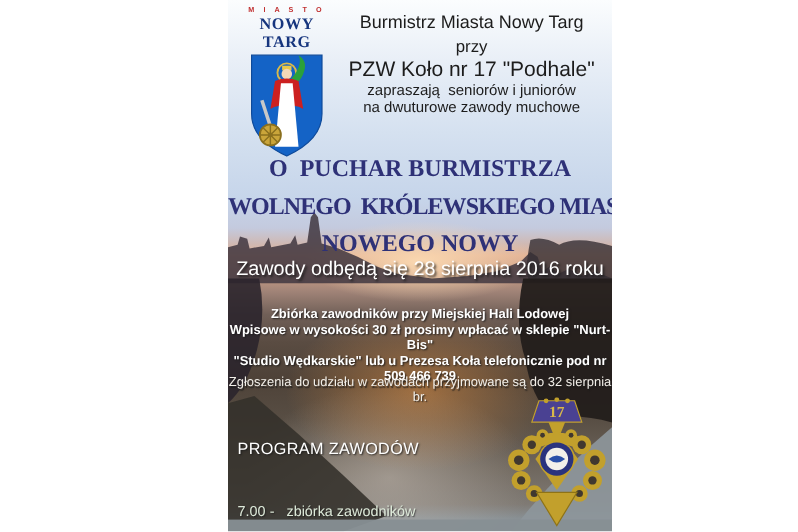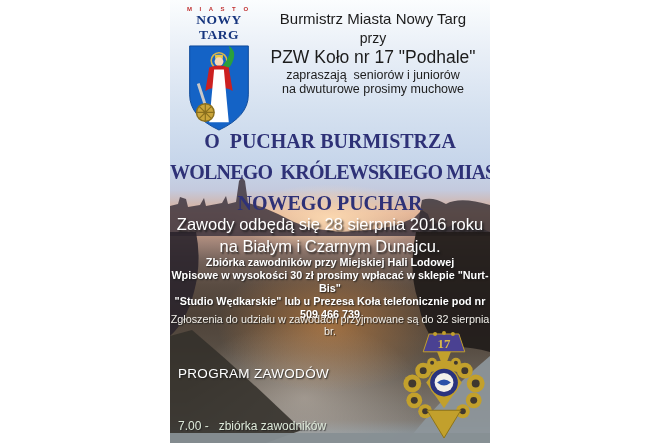--- a/index.html
+++ b/index.html
@@ -1,17 +1,17 @@
 <!DOCTYPE html>
 <html><head>
 <meta charset="utf-8">
 <style>
   html,body{margin:0;padding:0;background:#ffffff;}
   .canvas{position:relative;width:528px;height:443px;background:#ffffff;overflow:hidden;
-          font-family:"Liberation Sans",sans-serif;}
+          font-family:"Liberation Sans",sans-serif;margin-left:20px;}
   .poster{position:absolute;left:170px;top:0;width:320px;height:443px;overflow:hidden;
     background:
       radial-gradient(ellipse 130px 45px at 50% 218px, rgba(252,218,178,0.95), rgba(252,218,178,0) 75%),
       radial-gradient(ellipse 150px 90px at 50% 325px, rgba(238,152,70,0.50), rgba(238,152,70,0) 75%),
       radial-gradient(ellipse 170px 110px at 42% 398px, rgba(215,205,195,0.45), rgba(215,205,195,0) 70%),
       linear-gradient(180deg,
         #fbfdfe 0px,#e9eff7 50px,#d5e1f0 110px,#c6d5ea 165px,#c4cade 190px,
         #cfb9b4 203px,#e2b295 213px,#c99e86 228px,#a08377 243px,#716058 262px,
         #5a4c42 285px,#4e4238 315px,#584e44 350px,#6f675e 390px,#7f7a74 420px,
         #899094 432px,#899094 443px);}
@@ -76,32 +76,31 @@
         <path d="M18,61 V79 M9,70 H27 M12,64 L24,76 M24,64 L12,76" stroke="#8a6f1e" stroke-width="1.2"></path>
         <circle cx="18" cy="70" r="2" fill="#8a6f1e"></circle>
       </svg>
     </div>
 
     <div class="header">
       <div class="hdr1">Burmistrz Miasta Nowy Targ</div>
       <div class="hdr2">przy</div>
       <div class="hdr3">PZW Koło nr 17 "Podhale"</div>
       <div class="hdr4">zapraszają  seniorów i juniorów</div>
-      <div class="hdr5">na dwuturowe prosimy muchowe</div>
+      <div class="hdr5">na dwuturowe zawody muchowe</div>
     </div>
 
     <div class="title">
       <div class="t1">O  PUCHAR BURMISTRZA</div>
       <div class="t2">WOLNEGO  KRÓLEWSKIEGO MIASTA</div>
-      <div class="t3">NOWEGO PUCHAR</div>
+      <div class="t3">NOWEGO NOWY</div>
     </div>
 
     <div class="date">
       <div>Zawody odbędą się 28 sierpnia 2016 roku</div>
-      <div>na Białym i Czarnym Dunajcu.</div>
     </div>
 
     <div class="info">
       <div>Zbiórka zawodników przy Miejskiej Hali Lodowej</div>
       <div>Wpisowe w wysokości 30 zł prosimy wpłacać w sklepie "Nurt-Bis"</div>
       <div>"Studio Wędkarskie" lub u Prezesa Koła telefonicznie pod nr 509 466 739</div>
     </div>
 
     <div class="deadline">Zgłoszenia do udziału w zawodach przyjmowane są do 32 sierpnia br.</div>
 

